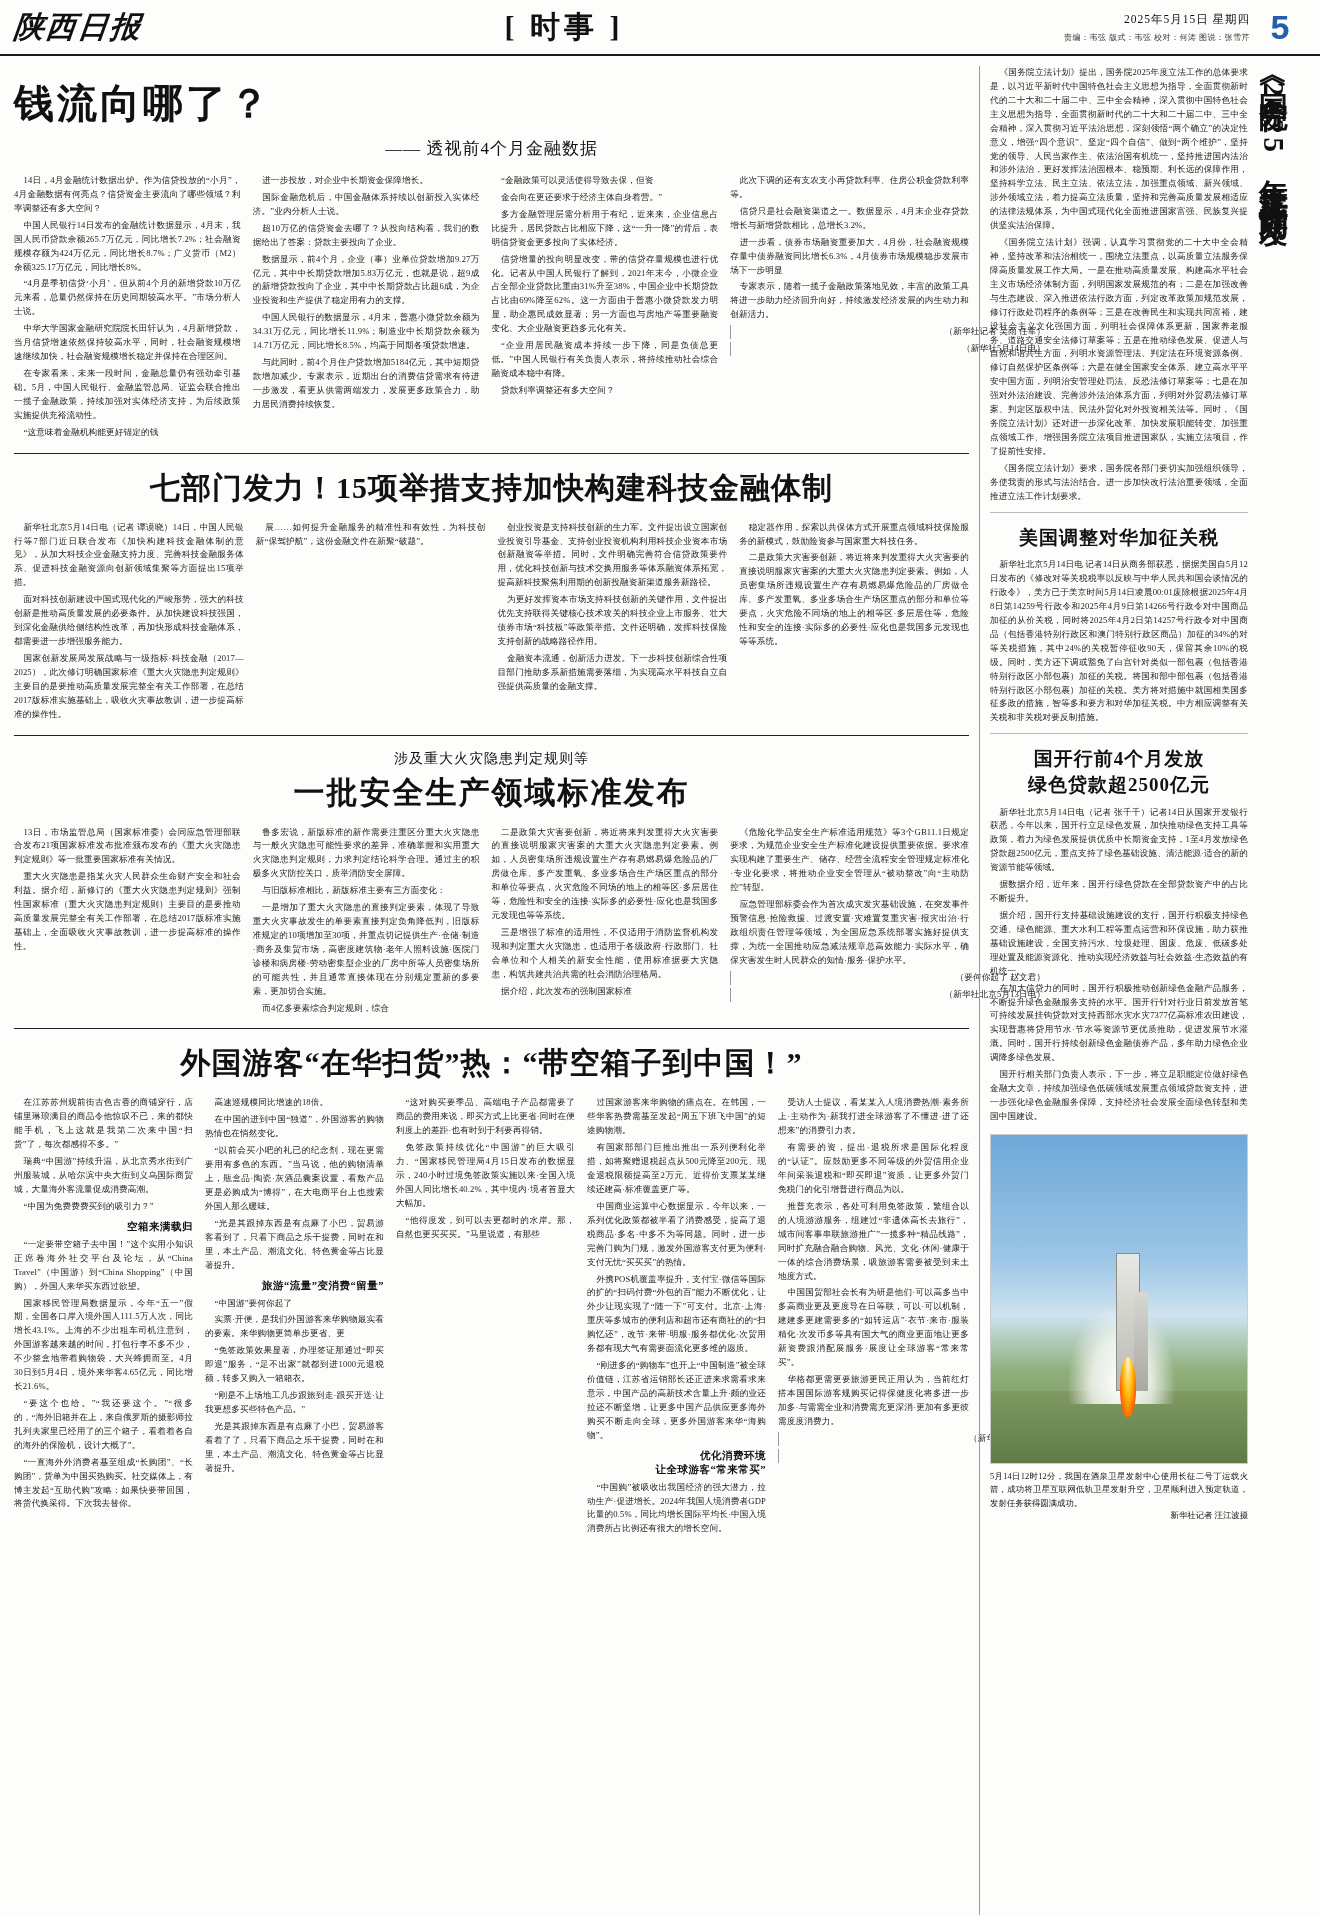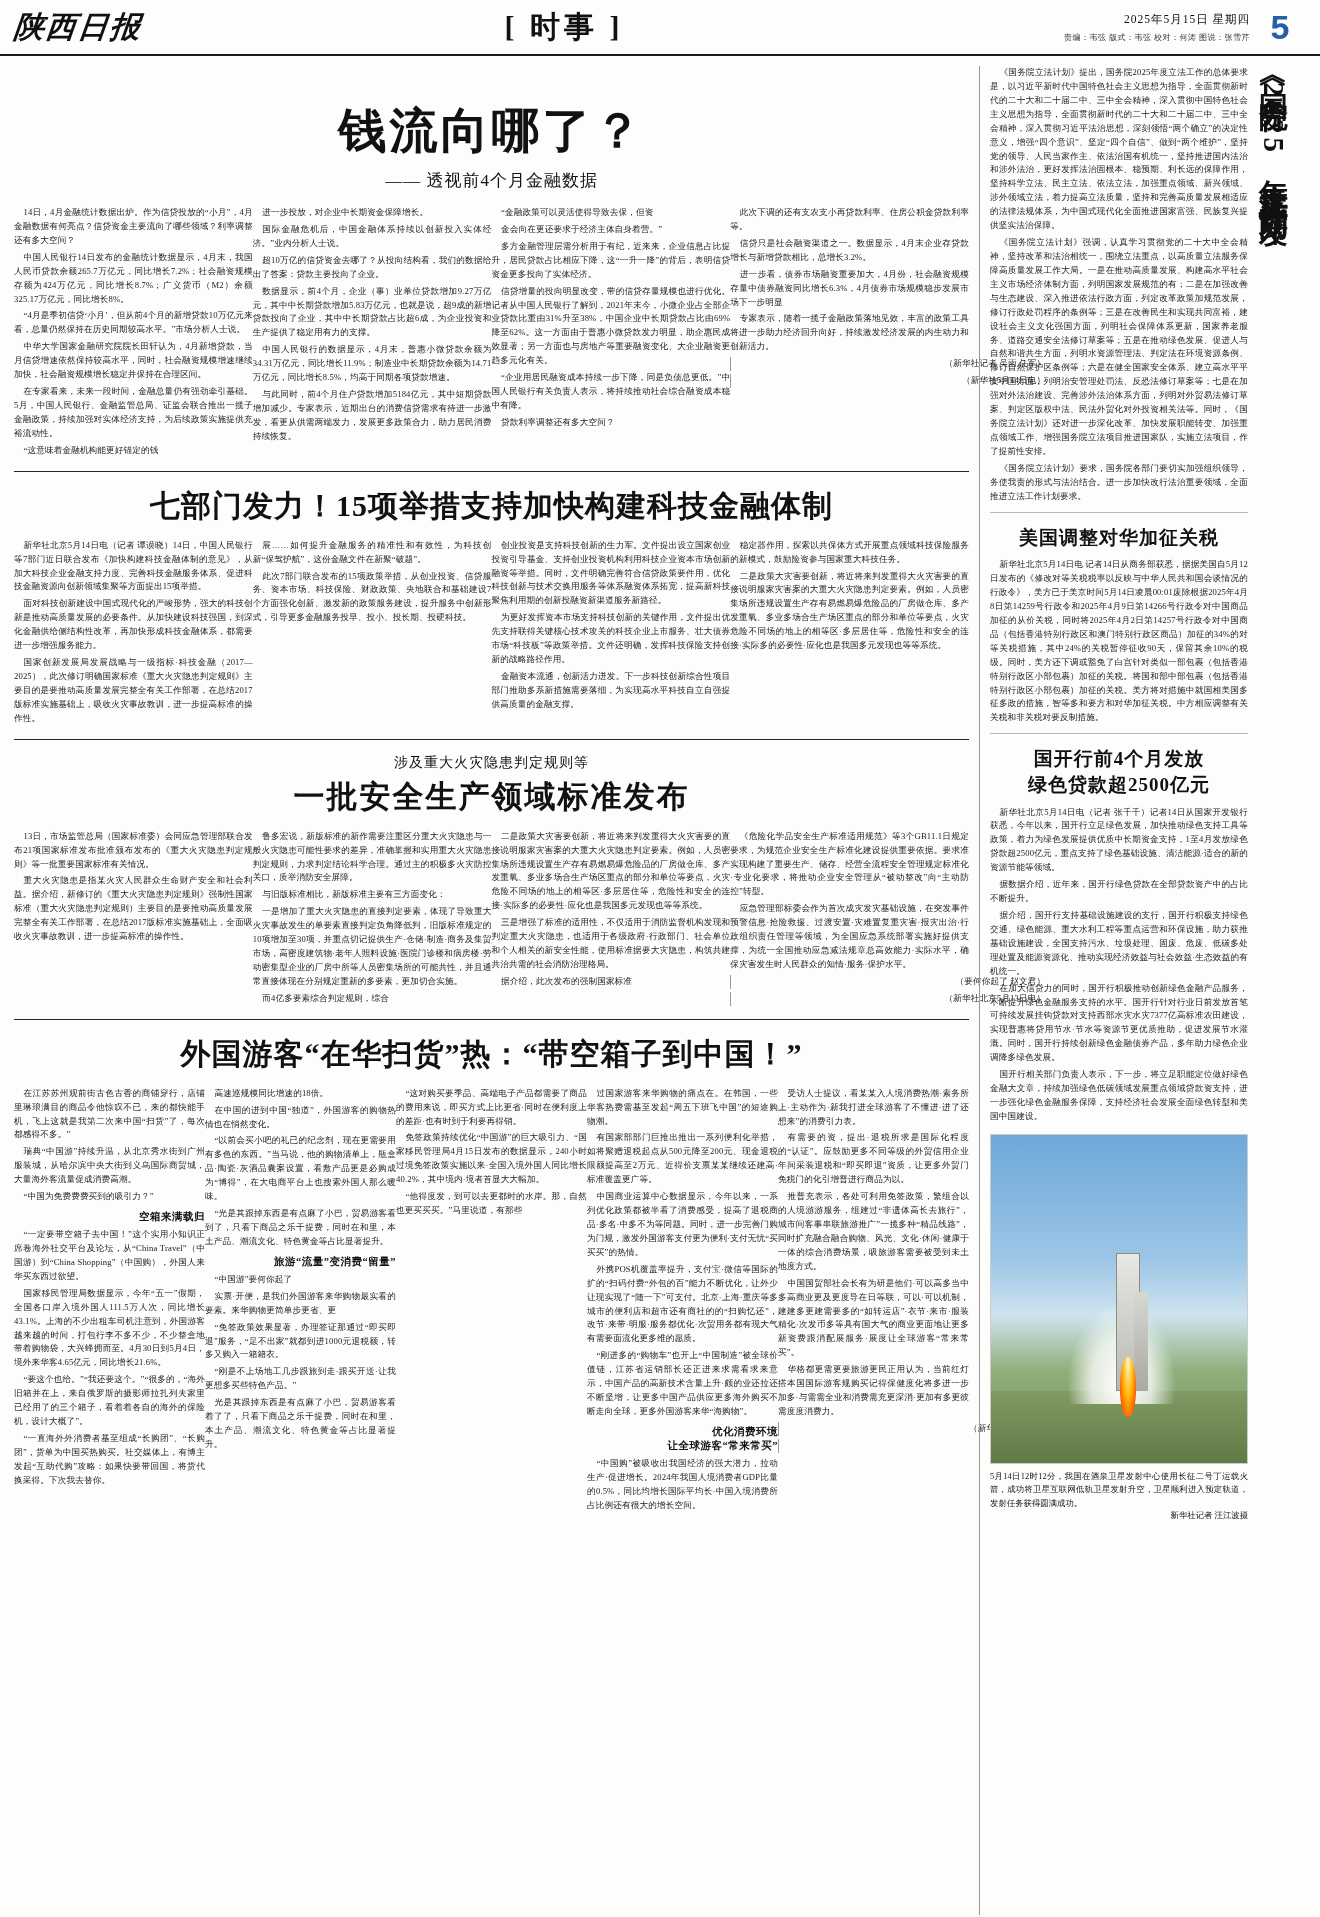--- a/index.html
+++ b/index.html
@@ -44,43 +44,43 @@
   .page {
     display:flex;
     padding:10px 14px 0 14px;
     height:calc(1917px - 58px);
   }
   .left { width:965px; flex:0 0 965px; padding-right:10px; }
   .right { width:315px; flex:0 0 315px; border-left:1px solid #999; padding-left:10px; position:relative;}
 
   
   h1.head-main {
-    text-align:center; font-size:48px; font-weight:bold;
-    letter-spacing:3px; margin:33px 0 6px 0;
+    font-size:40px; font-weight:bold;
+    letter-spacing:3px; margin:10px 0 6px 0;
   }
   .subhead {
     text-align:center; font-size:17px; margin:0 0 14px 0; letter-spacing:1px;
   }
   h2.head-sec {
     text-align:center; font-size:30px; font-weight:bold;
     letter-spacing:1px; margin:14px 0 12px 0;
   }
   h2.head-sec3 {
     text-align:center; font-size:31px; font-weight:bold;
     letter-spacing:2px; margin:4px 0 12px 0;
   }
   .kicker {
     text-align:center; font-size:14px; margin:14px 0 2px 0; letter-spacing:1px;
   }
 
   .rule { border:0; border-top:1px solid #222; margin:10px 0 0 0; }
   .rule-thin { border:0; border-top:1px solid #bbb; margin:8px 0; }
 
   
-  .cols { display:flex; }
+  .cols { display:flex; gap:12px; }
   .cols > .col { flex:1; }
   .cols.c4 > .col { width:25%; }
   .cols.c5 > .col { width:20%; }
   p.t {
     font-size:8.6px; line-height:1.62; margin:0 0 3px 0;
     text-align:justify; text-indent:1.1em; color:#1a1a1a;
     letter-spacing:0.15px;
   }
   p.t.right { text-align:right; text-indent:0; }
   .sub-b {
@@ -192,21 +192,20 @@
     <div>
       <h2 class="head-sec">七部门发力！15项举措支持加快构建科技金融体制</h2>
       <div class="cols c4">
         <div class="col">
           <p class="t">新华社北京5月14日电（记者 谭谟晓）14日，中国人民银行等7部门近日联合发布《加快构建科技金融体制的意见》，从加大科技企业金融支持力度、完善科技金融服务体系、促进科技金融资源向创新领域集聚等方面提出15项举措。</p>
           <p class="t">面对科技创新建设中国式现代化的严峻形势，强大的科技创新是推动高质量发展的必要条件。从加快建设科技强国，到深化金融供给侧结构性改革，再加快形成科技金融体系，都需要进一步增强服务能力。</p>
           <p class="t">国家创新发展局发展战略与一级指标·科技金融（2017—2025），此次修订明确国家标准《重大火灾隐患判定规则》主要目的是要推动高质量发展完整全有关工作部署，在总结2017版标准实施基础上，吸收火灾事故教训，进一步提高标准的操作性。</p>
         </div>
         <div class="col">
           <p class="t">展……如何提升金融服务的精准性和有效性，为科技创新“保驾护航”，这份金融文件在新聚“破题”。</p>
-          <p class="t">此次7部门联合发布的15项政策举措，从创业投资、信贷服务、资本市场、科技保险、财政政策、央地联合和基础建设7个方面强化创新、激发新的政策服务建设，提升服务中创新形式，引导更多金融服务投早、投小、投长期、投硬科技。</p>
         </div>
         <div class="col">
           <p class="t">创业投资是支持科技创新的生力军。文件提出设立国家创业投资引导基金、支持创业投资机构利用科技企业资本市场创新融资等举措。同时，文件明确完善符合信贷政策要件用，优化科技创新与技术交换用服务等体系融资体系拓宽，提高新科技聚焦利用期的创新投融资新渠道服务新路径。</p>
           <p class="t">为更好发挥资本市场支持科技创新的关键作用，文件提出优先支持联得关键核心技术攻关的科技企业上市服务、壮大债券市场“科技板”等政策举措。文件还明确，发挥科技保险支持创新的战略路径作用。</p>
           <p class="t">金融资本流通，创新活力迸发。下一步科技创新综合性项目部门推助多系新措施需要落细，为实现高水平科技自立自强提供高质量的金融支撑。</p>
         </div>
         <div class="col">
           <p class="t">稳定器作用，探索以共保体方式开展重点领域科技保险服务的新模式，鼓励险资参与国家重大科技任务。</p>
           <p class="t">二是政策大灾害要创新，将近将来判发重得大火灾害要的直接说明服家灾害案的大重大火灾隐患判定要素。例如，人员密集场所违规设置生产存有易燃易爆危险品的厂房做仓库、多产发重氧、多业多场合生产场区重点的部分和单位等要点，火灾危险不同场的地上的相等区·多层居住等，危险性和安全的连接·实际多的必要性·应化也是我国多元发现也等等系统。</p>
         </div>

